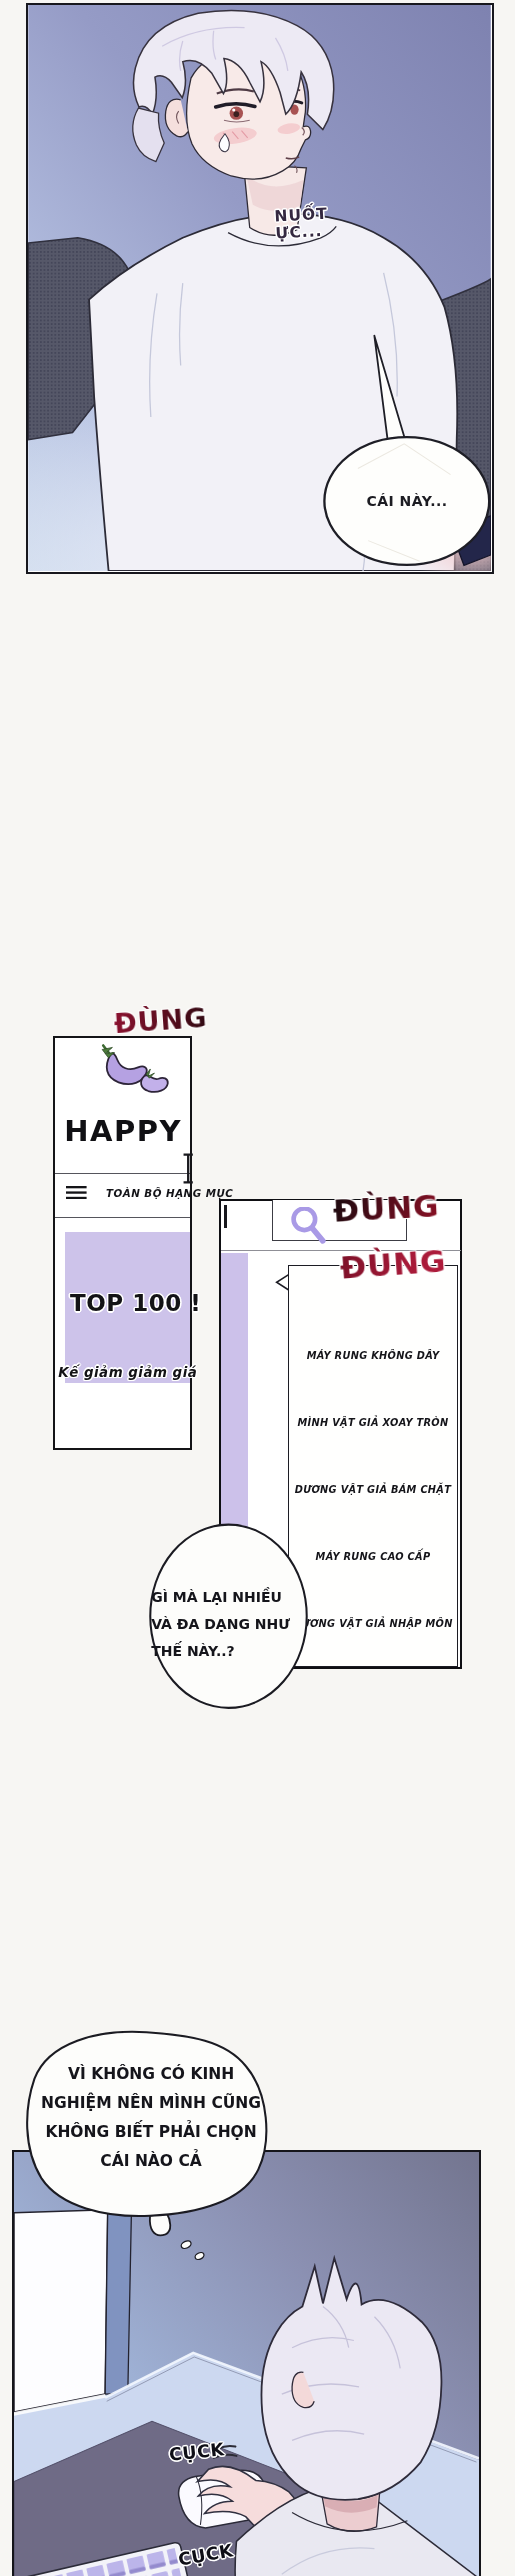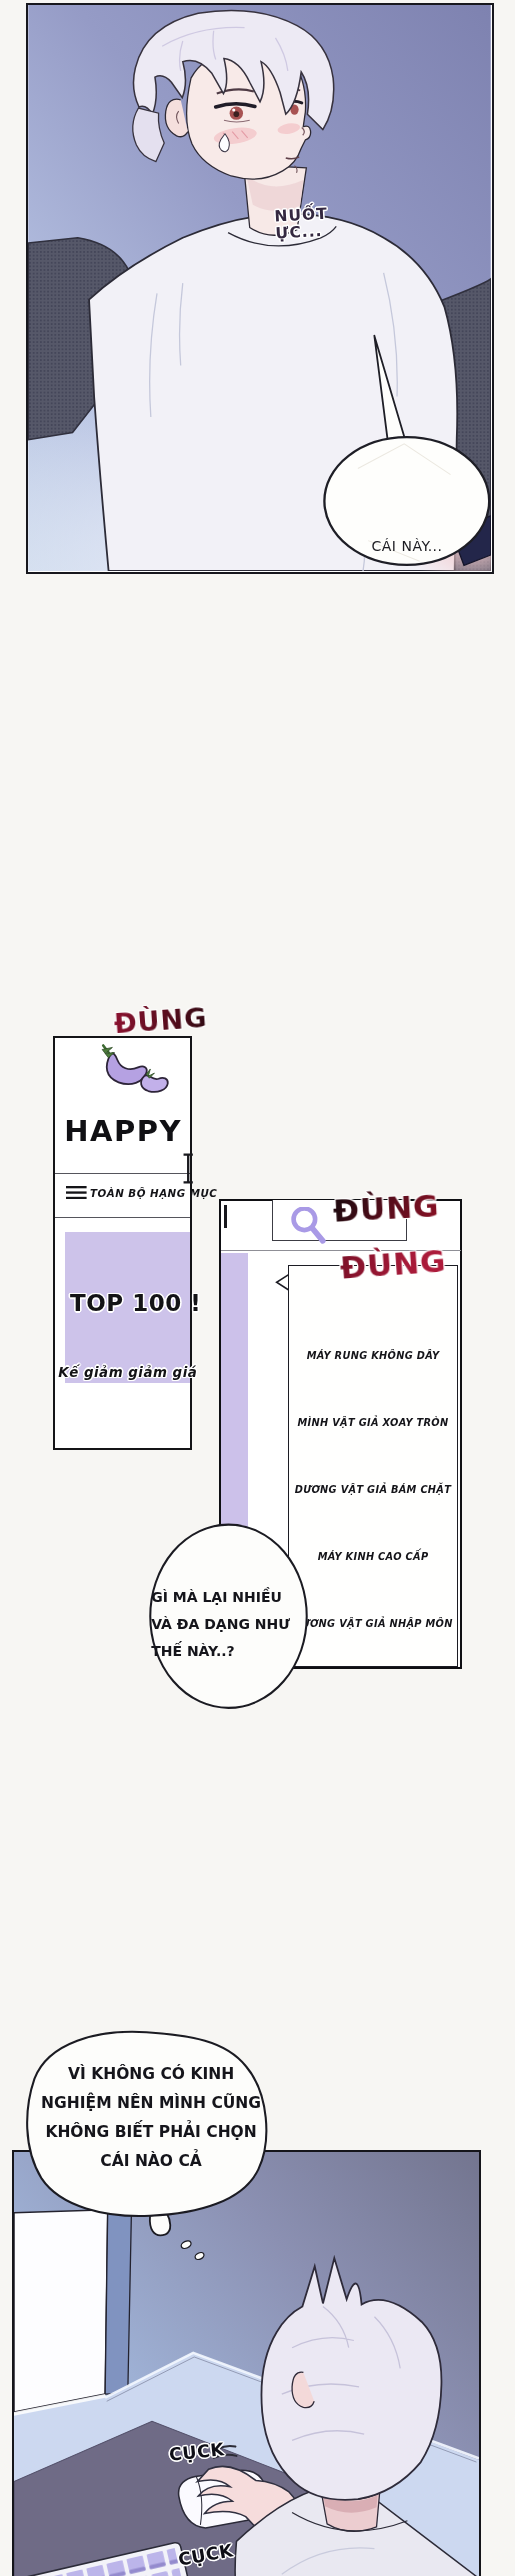--- a/index.html
+++ b/index.html
@@ -8,28 +8,28 @@
   .abs{position:absolute;}
   .panel{position:absolute;background:#fff;box-sizing:border-box;}
   svg{display:block;}
 
   
   #panel-top{left:26px;top:3.1px;width:468px;height:571px;border:2.6px solid #17171d;z-index:2;overflow:hidden;}
   #sfx-gulp{left:247px;top:202px;z-index:4;transform:rotate(-3deg);
     font-weight:800;font-size:15.5px;line-height:17px;letter-spacing:1px;color:#342840;
     text-shadow:1.5px 0 0 #fff,-1.5px 0 0 #fff,0 1.5px 0 #fff,0 -1.5px 0 #fff,1px 1px 0 #fff,-1px 1px 0 #fff,1px -1px 0 #fff,-1px -1px 0 #fff;}
   #speech-bubble-text{left:379px;top:496px;transform:translate(-50%,-50%);z-index:5;
-    font-weight:400;font-size:14px;letter-spacing:0.5px;color:#1c1c22;white-space:nowrap;margin-top:45px;}
+    font-weight:700;font-size:14px;letter-spacing:0.5px;color:#1c1c22;white-space:nowrap;}
 
   
   #store-panel{left:53px;top:1036px;width:139px;height:414px;border:2.1px solid #141417;z-index:2;}
   #store-brand{left:9.3px;top:76px;font-weight:800;font-size:29px;letter-spacing:1.5px;color:#101014;white-space:nowrap;z-index:3;
     text-shadow:2.1px 0 0 #fff,-2.1px 0 0 #fff,0 2.1px 0 #fff,0 -2.1px 0 #fff,1.5px 1.5px 0 #fff,-1.5px 1.5px 0 #fff,1.5px -1.5px 0 #fff,-1.5px -1.5px 0 #fff;}
   .h-divider{left:0;width:100%;height:1px;background:#55555c;}
-  #category-menu{left:11.3px;top:146px;height:17.5px;display:flex;align-items:center;gap:3px;}
+  #category-menu{left:11.3px;top:146px;height:17.5px;display:flex;align-items:center;gap:19px;}
   #category-menu-label{font-style:italic;font-weight:700;font-size:10.3px;letter-spacing:0.5px;color:#141418;white-space:nowrap;}
   #promo-banner{left:10.3px;top:194px;width:125px;height:151px;}
   #promo-title{left:50%;top:71px;transform:translate(-44%,-50%);font-weight:800;font-size:23px;letter-spacing:0.5px;color:#131316;white-space:nowrap;
     text-shadow:1.5px 0 0 #fff,-1.5px 0 0 #fff,0 1.5px 0 #fff,0 -1.5px 0 #fff,1px 1px 0 #fff,-1px 1px 0 #fff,1px -1px 0 #fff,-1px -1px 0 #fff;}
   #promo-subtitle{left:50%;top:140px;transform:translate(-50%,-50%);font-weight:800;font-style:italic;font-size:13.4px;letter-spacing:0.5px;color:#131316;white-space:nowrap;
     text-shadow:1.5px 0 0 #fff,-1.5px 0 0 #fff,0 1.5px 0 #fff,0 -1.5px 0 #fff,1px 1px 0 #fff,-1px 1px 0 #fff,1px -1px 0 #fff,-1px -1px 0 #fff;}
 
   
   .sfx-dung{position:absolute;font-weight:800;font-size:31px;letter-spacing:1px;z-index:6;
     -webkit-background-clip:text;background-clip:text;color:transparent;white-space:nowrap;
@@ -196,21 +196,21 @@
     <div id="text-cursor" class="abs"></div>
     <div id="search-divider" class="abs"></div>
     <div id="sidebar-accent-bar" class="abs" style="background:#ccc1ea"></div>
     <svg class="abs" style="left:54px;top:72px" width="15.5" height="18.5" viewBox="0 0 30 36">
       <path d="M28,2 L3,18 L28,34 Z" fill="#fffffe" stroke="#1c1c24" stroke-width="3"></path>
     </svg>
     <div id="suggestion-list" class="abs">
       <div class="suggestion-item" style="top:89px">MÁY RUNG KHÔNG DÂY</div>
       <div class="suggestion-item" style="top:156px">MÌNH VẬT GIẢ XOAY TRÒN</div>
       <div class="suggestion-item" style="top:223px">DƯƠNG VẬT GIẢ BÁM CHẶT</div>
-      <div class="suggestion-item" style="top:290px">MÁY KINH CAO CẤP</div>
+      <div class="suggestion-item" style="top:290px">MÁY RUNG CAO CẤP</div>
       <div class="suggestion-item" style="top:357px">DƯƠNG VẬT GIẢ NHẬP MÔN</div>
     </div>
   </div>
   <div id="search-sfx-1" class="sfx-dung">ĐÙNG</div>
   <div id="search-sfx-2" class="sfx-dung">ĐÙNG</div>
 
   <div id="thought-small" class="bubble-wrap">
     <svg width="165" height="193" viewBox="0 0 320 375">
       <ellipse cx="160" cy="187" rx="152" ry="178" fill="#fdfdfb" stroke="#1b1b22" stroke-width="4"></ellipse>
     </svg>

